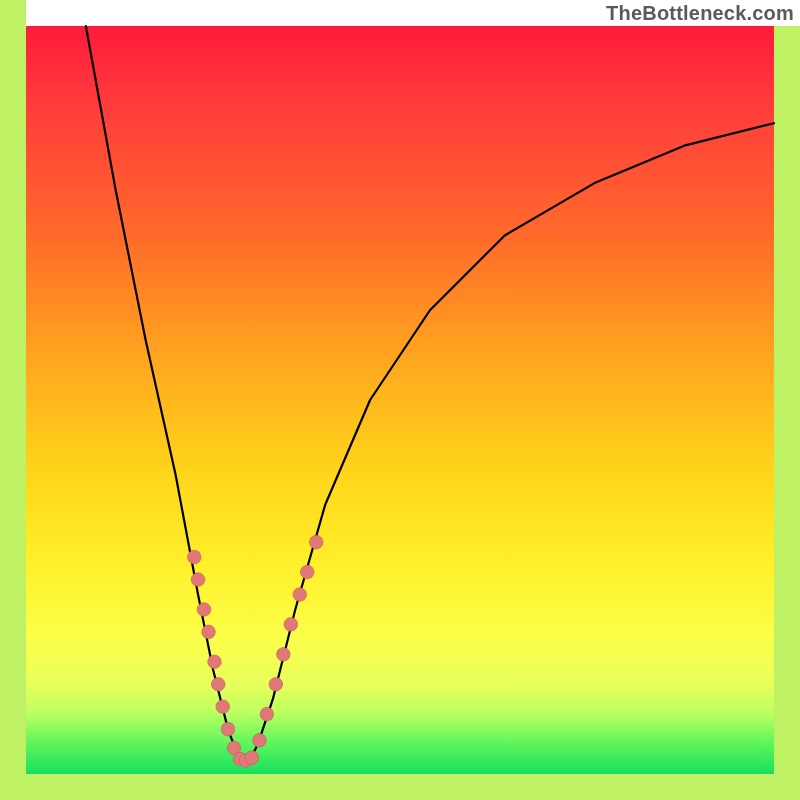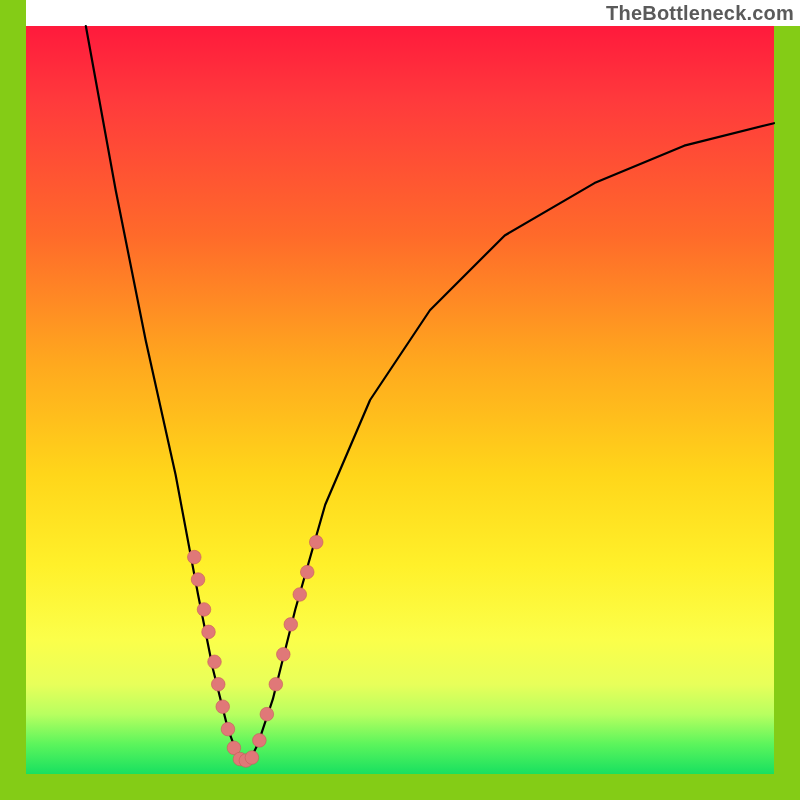--- a/index.html
+++ b/index.html
@@ -7,21 +7,21 @@
     padding: 0;
     width: 800px;
     height: 800px;
     overflow: hidden;
     font-family: Arial, Helvetica, sans-serif;
   }
   .frame {
     position: relative;
     width: 800px;
     height: 800px;
-    background: #84cc16;
+    background: #bef264;
   }
   .plot-area {
     position: absolute;
     left: 26px;
     top: 26px;
     width: 748px;
     height: 748px;
     
     background: linear-gradient(
       to bottom,

